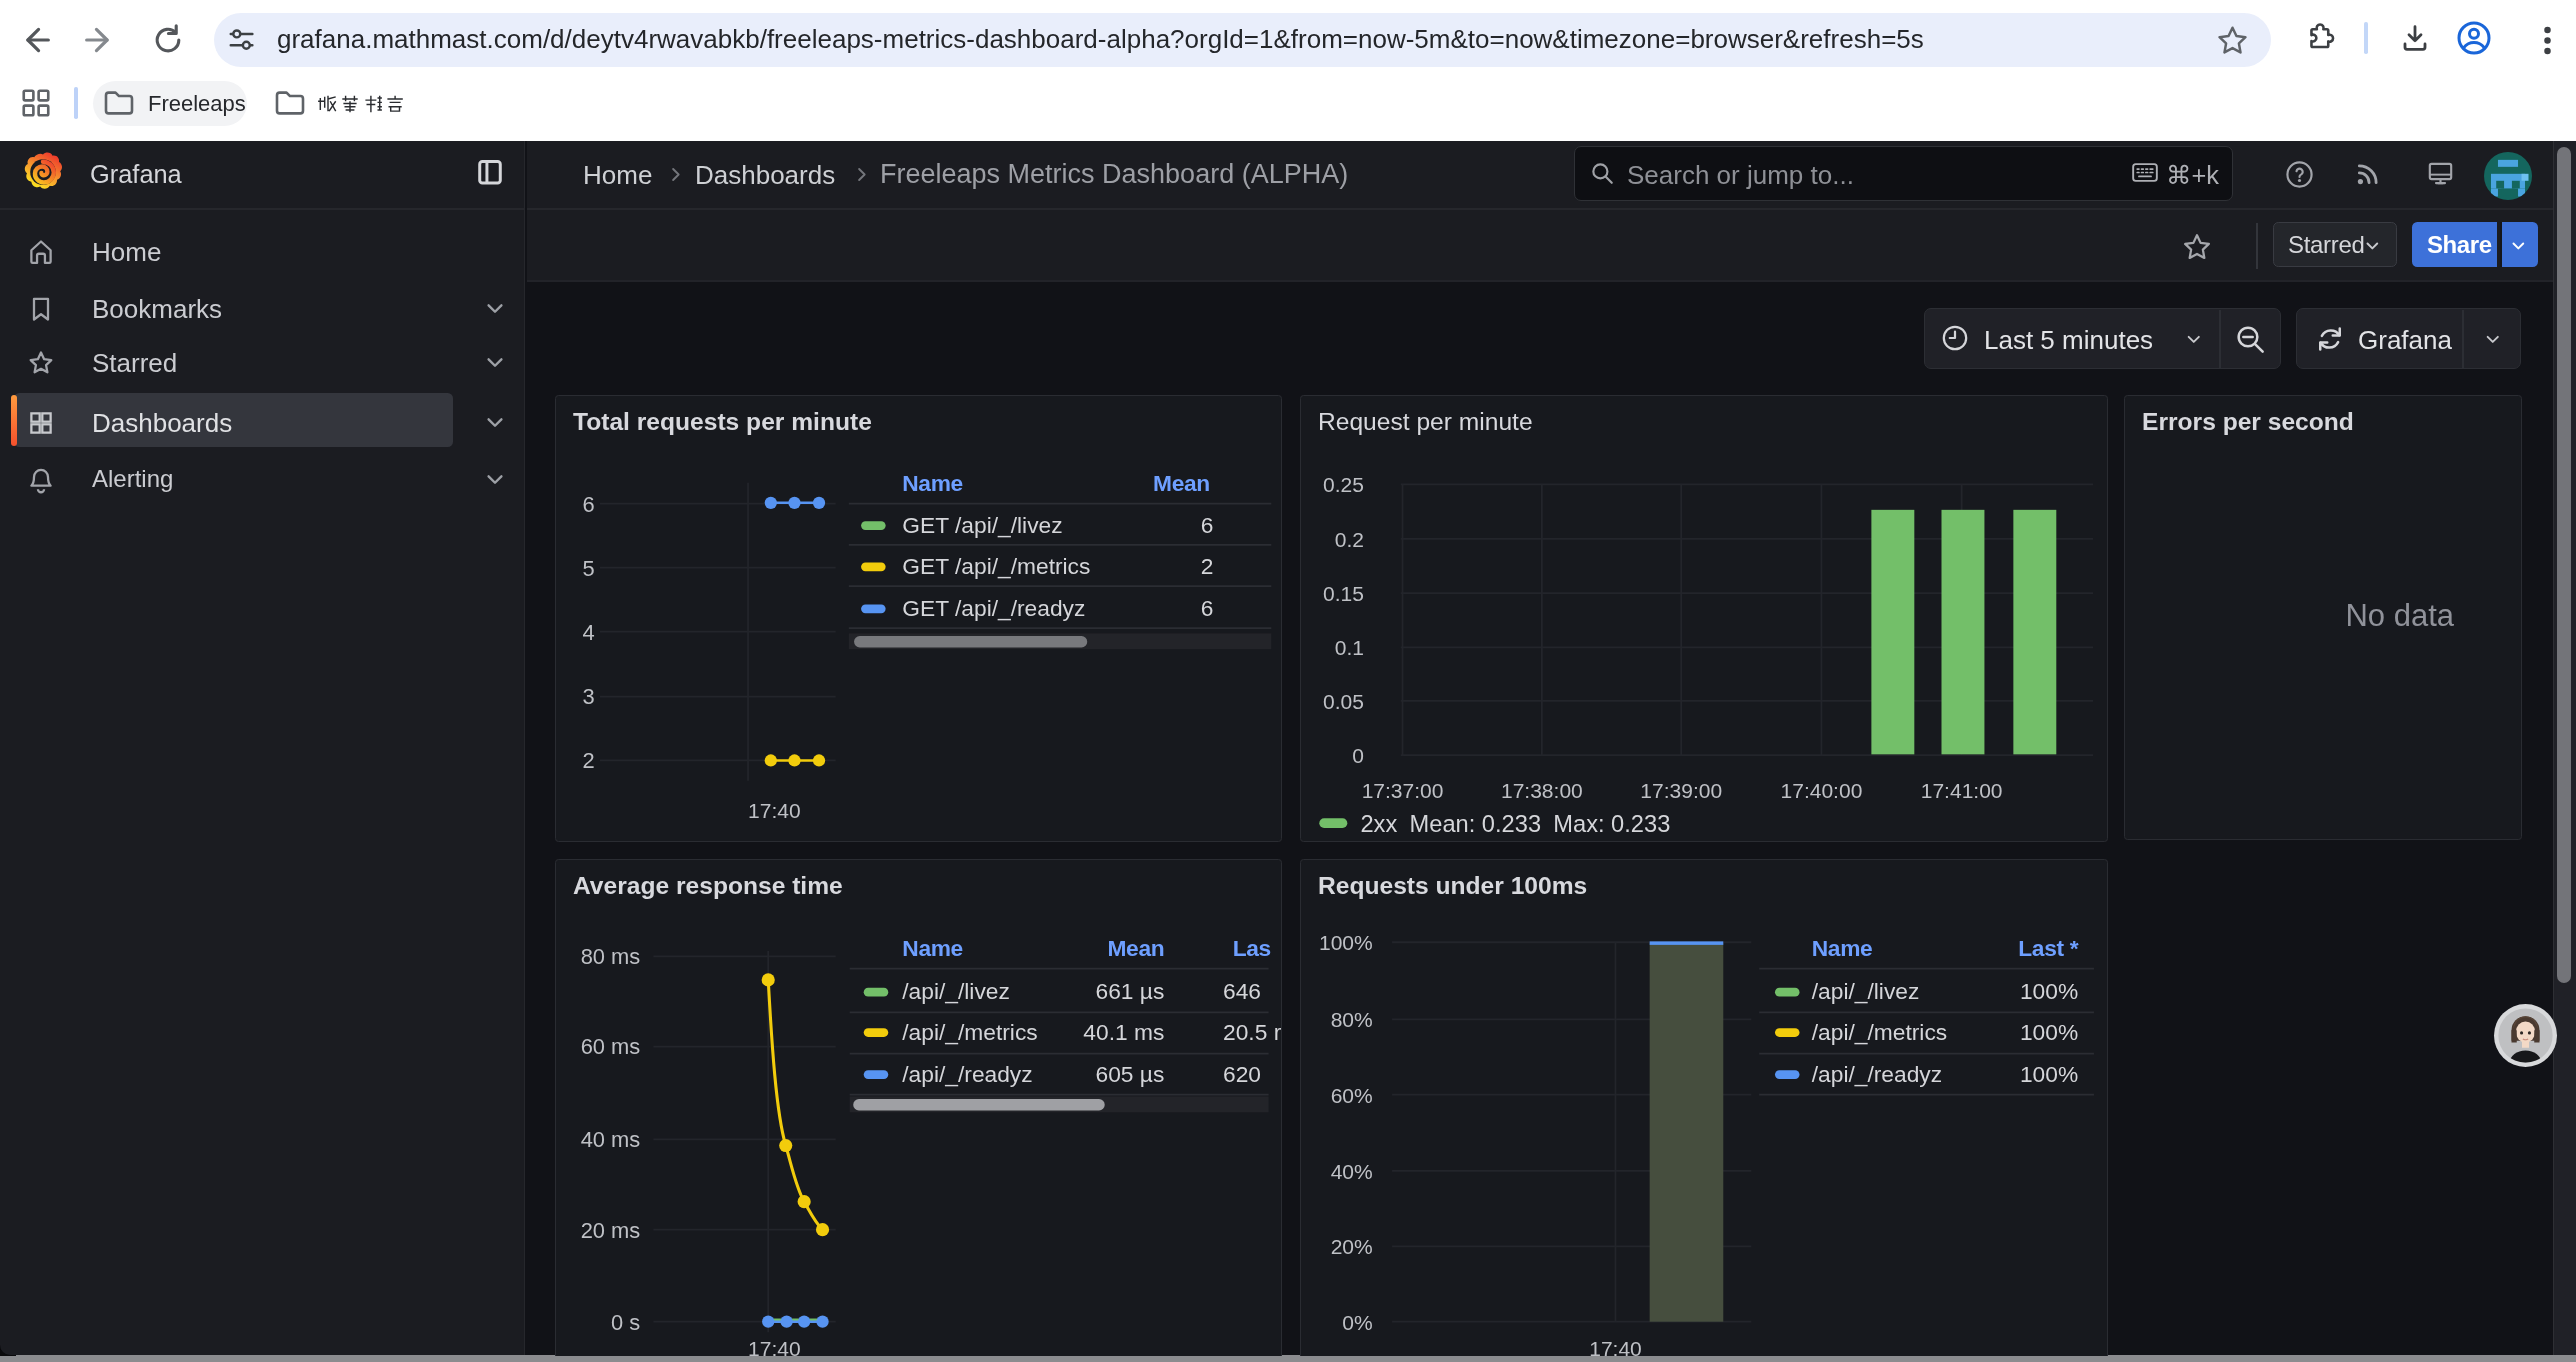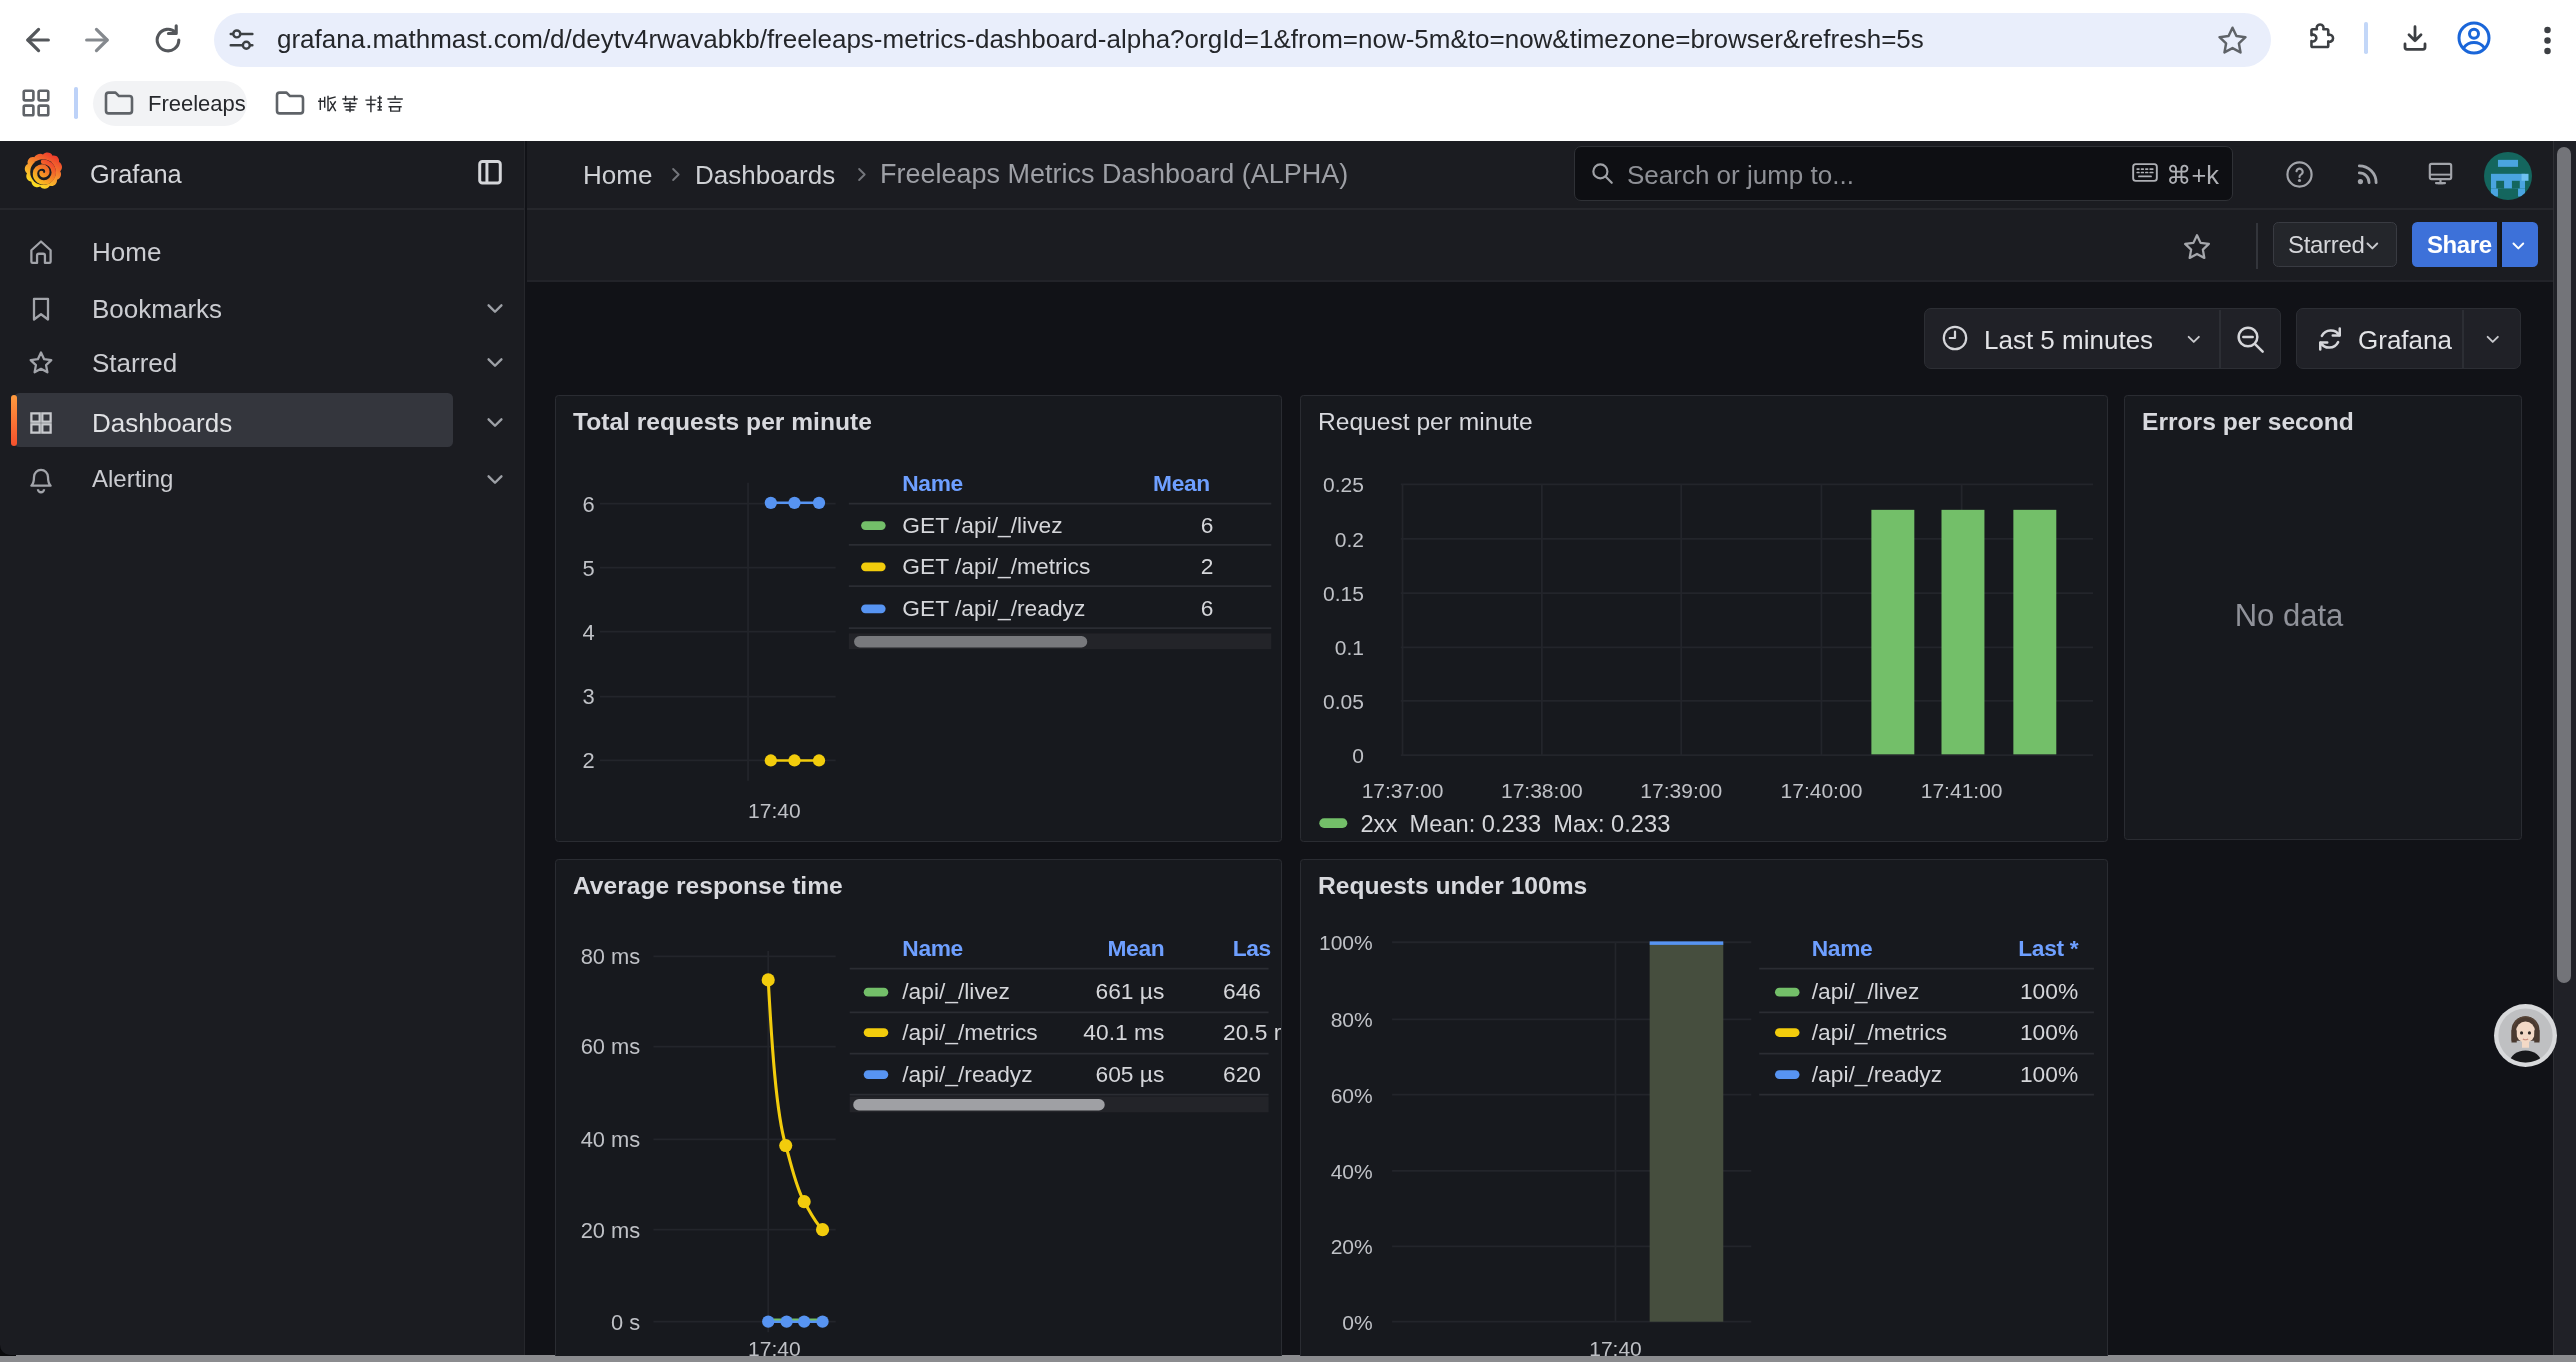--- a/index.html
+++ b/index.html
@@ -316,21 +316,21 @@
       <text x="595" y="460" font-size="24" fill="#bfc1c6" text-anchor="middle">17:40:00</text>
       <text x="755" y="460" font-size="24" fill="#bfc1c6" text-anchor="middle">17:41:00</text>
       <rect x="652" y="131" width="49" height="279" fill="#73bf69"></rect>
       <rect x="732" y="131" width="49" height="279" fill="#73bf69"></rect>
       <rect x="814" y="131" width="49" height="279" fill="#73bf69"></rect>
       <rect x="22" y="483" width="32" height="11" rx="5.5" fill="#73bf69"></rect>
       <text x="69" y="499" font-size="27" fill="#d5d6da">2xx</text>
       <text x="125" y="499" font-size="27" fill="#d5d6da">Mean: 0.233</text>
       <text x="289" y="499" font-size="27" fill="#d5d6da">Max: 0.233</text>
     </svg>
-<div class="a" style="left:2124px;top:598px;width:330px;text-align:center;font-size:31px;color:#90929a">No data</div>
+<div class="a" style="left:2124px;top:598px;width:330px;text-align:right;font-size:31px;color:#90929a">No data</div>
 <svg class="a psvg" style="left:555px;top:859px" width="727" height="503" viewBox="0 0 829 574">
       <line x1="112" y1="111" x2="320" y2="111" stroke="#23252b" stroke-width="2"></line>
       <line x1="112" y1="214" x2="320" y2="214" stroke="#23252b" stroke-width="2"></line>
       <line x1="112" y1="320" x2="320" y2="320" stroke="#23252b" stroke-width="2"></line>
       <line x1="112" y1="423" x2="320" y2="423" stroke="#23252b" stroke-width="2"></line>
       <line x1="112" y1="528" x2="320" y2="528" stroke="#23252b" stroke-width="2"></line>
       <line x1="243" y1="105" x2="243" y2="540" stroke="#23252b" stroke-width="2"></line>
       <text x="97" y="120" font-size="25" fill="#bfc1c6" text-anchor="end">80 ms</text>
       <text x="97" y="223" font-size="25" fill="#bfc1c6" text-anchor="end">60 ms</text>
       <text x="97" y="329" font-size="25" fill="#bfc1c6" text-anchor="end">40 ms</text>

